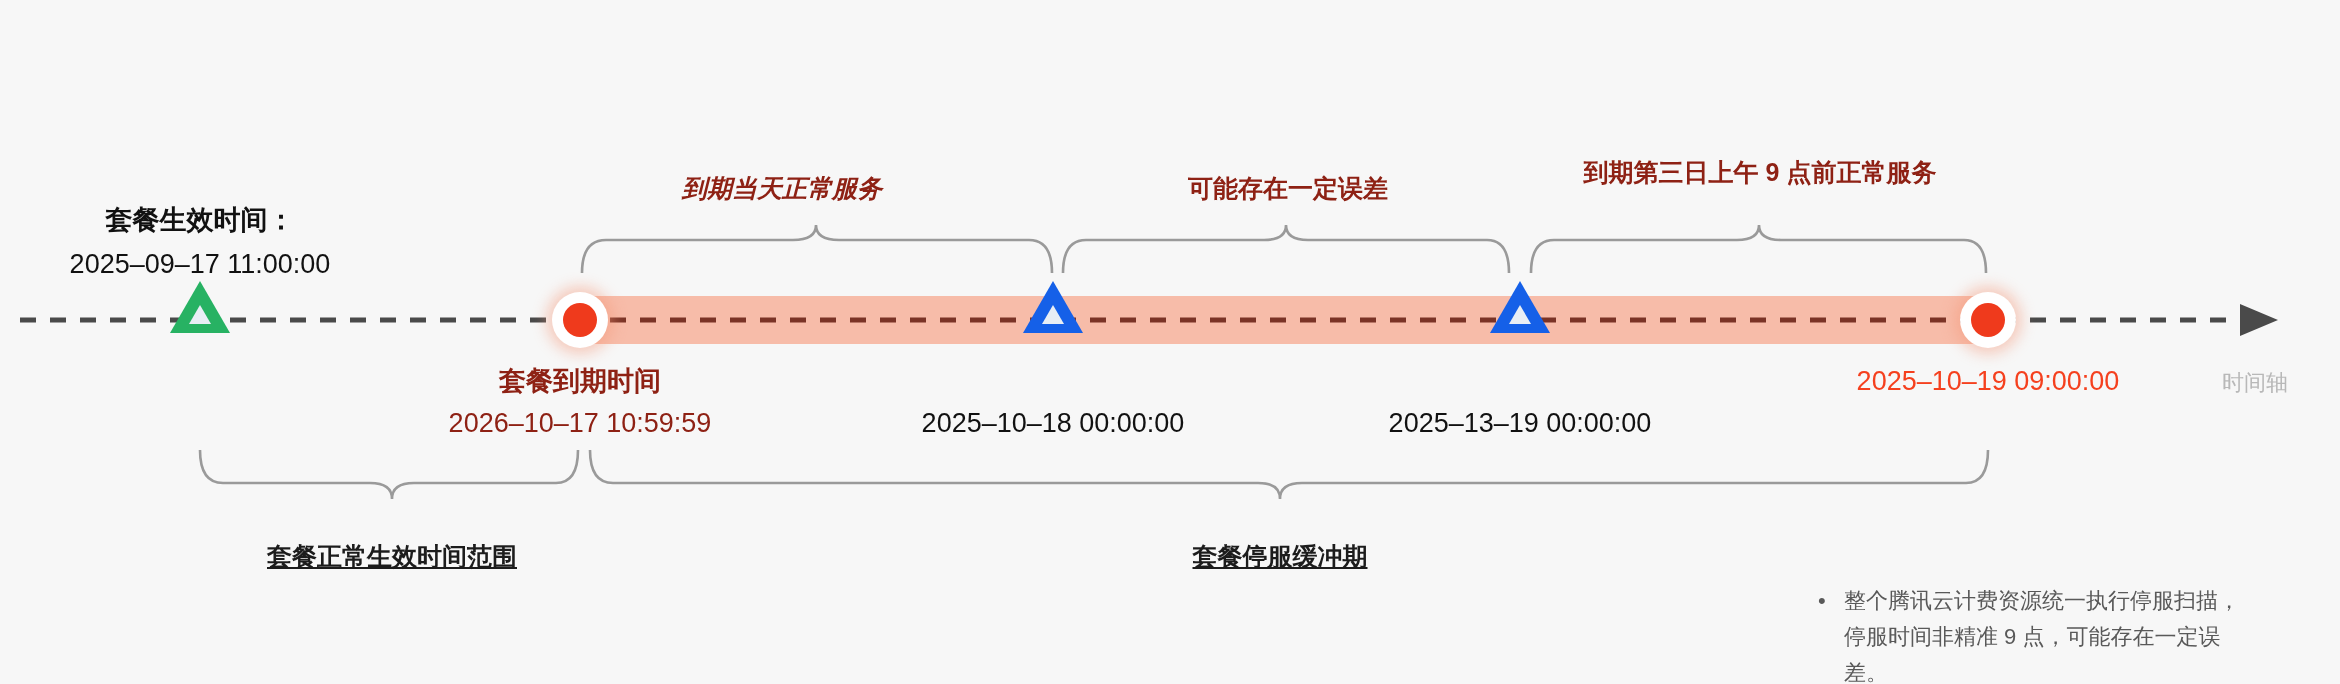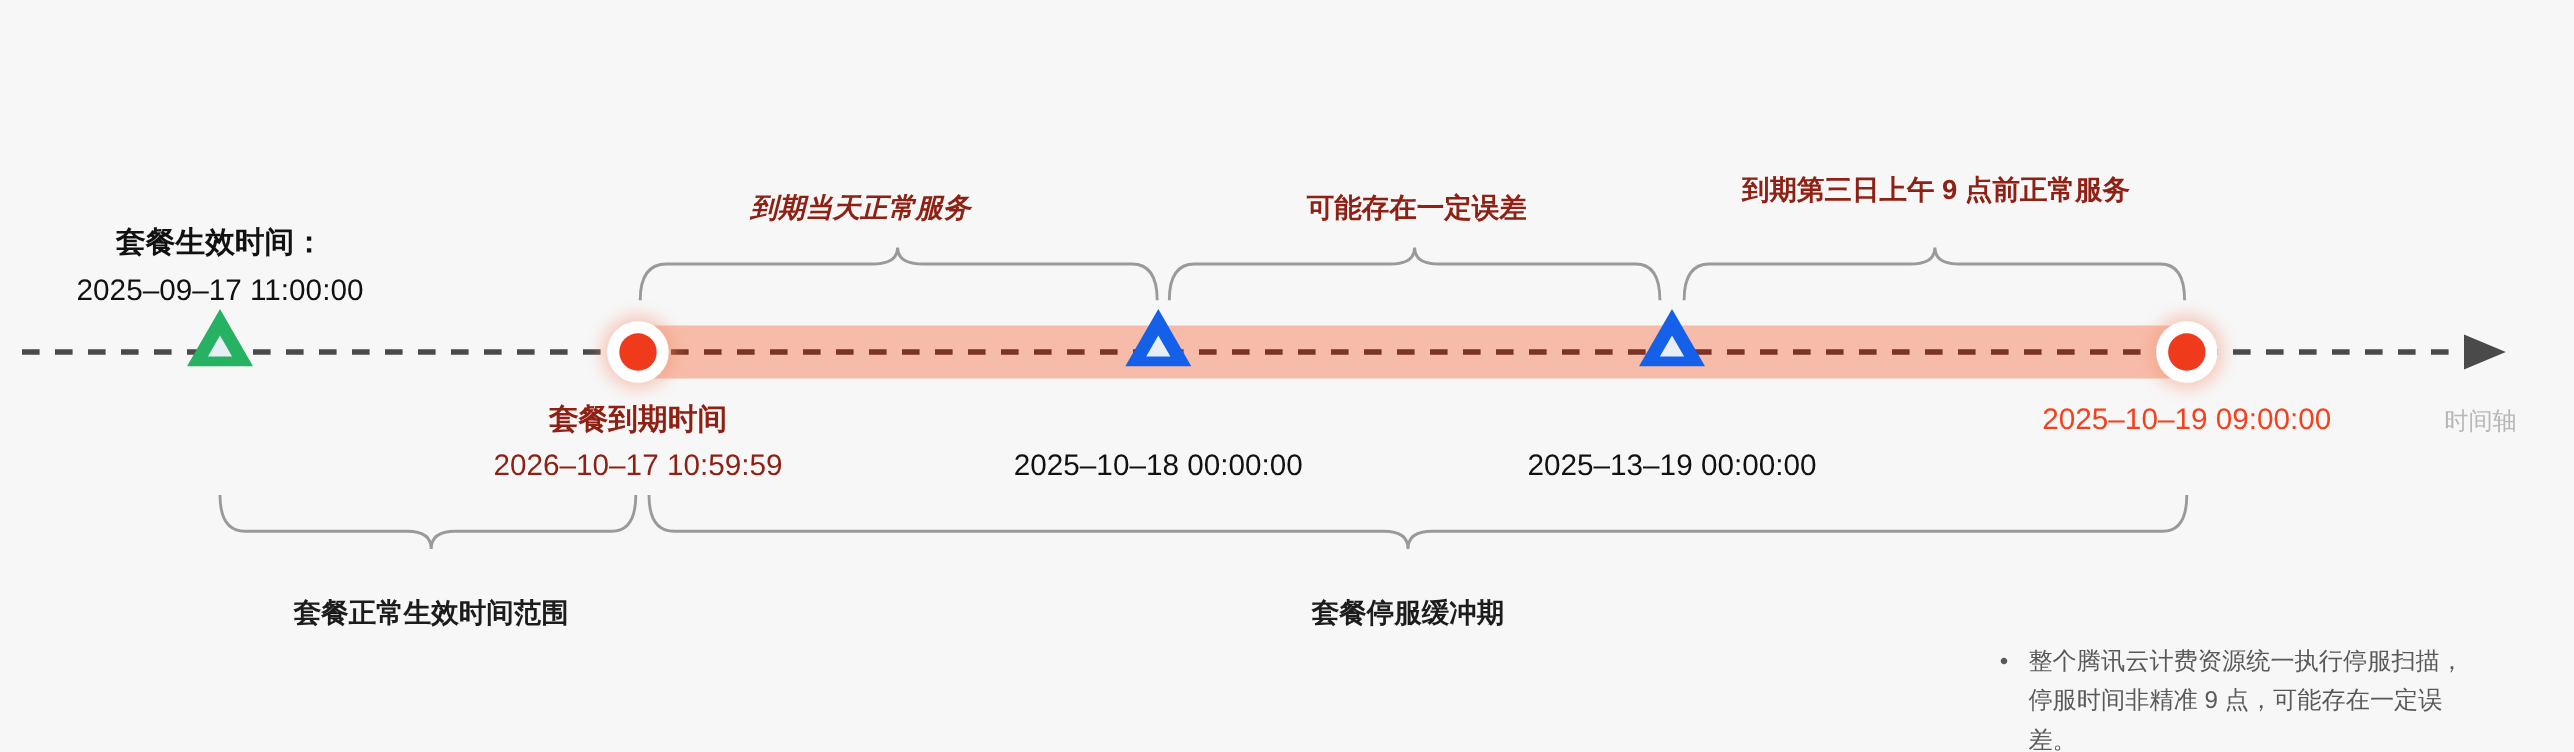--- a/index.html
+++ b/index.html
@@ -125,20 +125,21 @@
     text-align: center;
   }
   .brace-label-bottom {
     position: absolute;
     transform: translateX(-50%);
     white-space: nowrap;
     font-size: 25px;
     font-weight: 700;
     color: #1c1c1c;
     text-align: center;
+    text-decoration: underline;
   }
   .axis-name {
     position: absolute;
     font-size: 22px;
     color: #b8b8b8;
     white-space: nowrap;
     transform: translateX(-50%);
   }
   .footnote {
     position: absolute;

